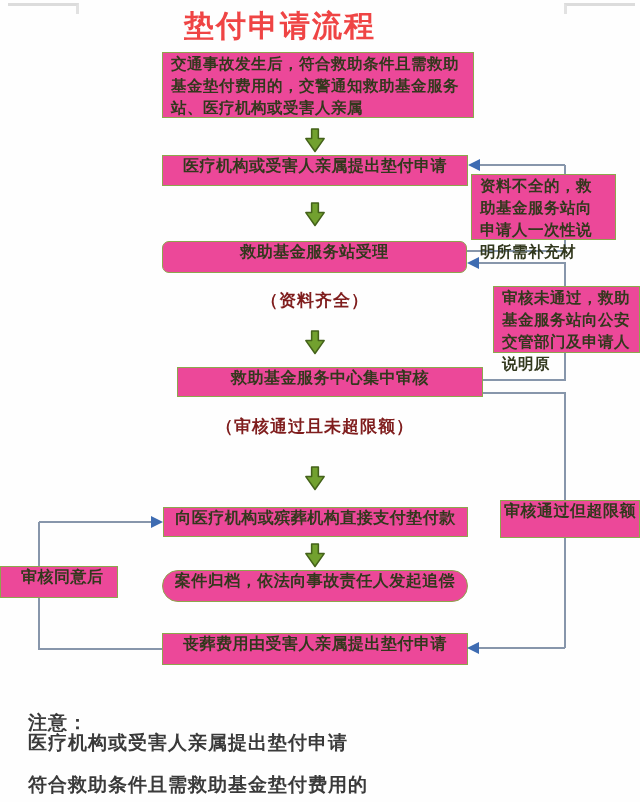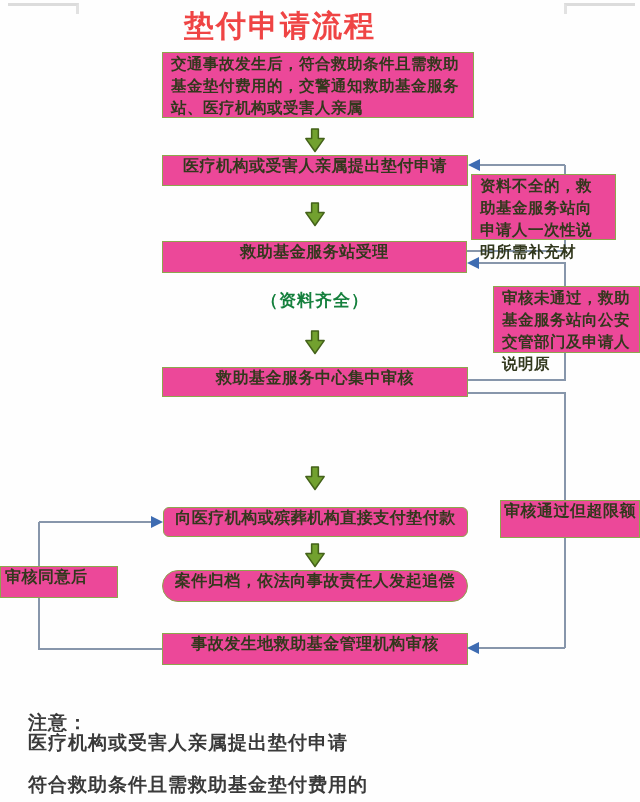--- a/index.html
+++ b/index.html
@@ -7,21 +7,21 @@
   .stage{position:relative;width:640px;height:802px;background:#fefefe;overflow:hidden;}
 
   
   .gbox{position:absolute;box-sizing:border-box;background:#ec4899;border:1px solid #8da64d;
         color:#32381d;font-weight:bold;z-index:2;}
   .gbox.center{display:flex;align-items:flex-start;justify-content:center;font-size:16px;letter-spacing:.5px;}
   .gbox.para{font-size:15.5px;line-height:22px;padding:0 8px;letter-spacing:.5px;}
 
   
   .plabel{position:absolute;width:306px;left:162px;text-align:center;font-size:17px;
-          font-weight:600;color:#15803d;letter-spacing:1px;z-index:2;}
+          font-weight:600;color:#7f1d1d;letter-spacing:1px;z-index:2;}
 
   
   .garrow{position:absolute;left:303px;width:24px;height:25px;z-index:2;}
 
   
   .cline{position:absolute;background:#8796ab;z-index:1;}
 
   
   .ah{position:absolute;width:0;height:0;z-index:3;}
   .ah.left {border-top:6px solid transparent;border-bottom:6px solid transparent;border-right:12px solid #3e6cb2;}
@@ -48,56 +48,57 @@
   <div class="title">垫付申请流程</div>
 
   <div class="gbox para" style="left:162px;top:52px;width:312px;height:66px;padding-top:0;">
     <span>交通事故发生后，符合救助条件且需救助基金垫付费用的，交警通知救助基金服务站、医疗机构或受害人亲属</span>
   </div>
 
   <div class="gbox center" style="left:162px;top:155px;width:306px;height:31px;">
     <span>医疗机构或受害人亲属提出垫付申请</span>
   </div>
 
-  <div class="gbox center" style="left:162px;top:241px;width:305px;height:32px;">
+  <div class="gbox center" style="left:162px;top:241px;width:305px;height:32px;border-radius:7px;">
     <span>救助基金服务站受理</span>
   </div>
 
   <div class="plabel" style="top:289px;">（资料齐全）</div>
 
-  <div class="gbox center" style="left:162px;top:367px;width:306px;height:30px;">
+  <div class="gbox center" style="left:177px;top:367px;width:306px;height:30px;">
     <span>救助基金服务中心集中审核</span>
   </div>
 
+  <div class="plabel" style="top:415px;">（审核通过且未超限额）</div>
 
-  <div class="gbox center" style="left:163px;top:507px;width:305px;height:30px;border-radius:6px;">
+  <div class="gbox center" style="left:163px;top:507px;width:305px;height:30px;">
     <span>向医疗机构或殡葬机构直接支付垫付款</span>
   </div>
 
   <div class="gbox center" style="left:162px;top:570px;width:306px;height:32px;border-radius:16px;">
     <span>案件归档，依法向事故责任人发起追偿</span>
   </div>
 
   <div class="gbox center" style="left:162px;top:633px;width:306px;height:32px;">
-    <span>事故发生地救助基金管理机构审核</span>
+    <span>丧葬费用由受害人亲属提出垫付申请</span>
   </div>
 
   <div class="gbox para" style="left:471px;top:174px;width:145px;height:66px;">
     <span>资料不全的，救助基金服务站向申请人一次性说明所需补充材</span>
   </div>
 
   <div class="gbox center" style="left:500px;top:500px;width:140px;height:38px;font-size:16px;">
     <span>审核通过但超限额</span>
   </div>
 
   <div class="gbox para" style="left:493px;top:286px;width:147px;height:67px;">
     <span>审核未通过，救助基金服务站向公安交管部门及申请人说明原</span>
   </div>
 
-  <div class="gbox center" style="left:0px;top:566px;width:118px;height:32px;justify-content:flex-start;padding-left:4px;">
+  <div class="gbox center" style="left:0px;top:566px;width:118px;height:32px;justify-content:flex-start;padding-left:20px;">
     <span>审核同意后</span>
   </div>
 
   <svg class="garrow" style="top:128px;" viewBox="0 0 24 26">
     <path d="M8.5 1 L15.5 1 L15.5 11 L21.5 11 L12 24.5 L2.5 11 L8.5 11 Z" fill="#72a12f" stroke="#44621a" stroke-width="1.6" stroke-linejoin="round"></path>
   </svg>
   <svg class="garrow" style="top:202px;" viewBox="0 0 24 26">
     <path d="M8.5 1 L15.5 1 L15.5 11 L21.5 11 L12 24.5 L2.5 11 L8.5 11 Z" fill="#72a12f" stroke="#44621a" stroke-width="1.6" stroke-linejoin="round"></path>
   </svg>
   <svg class="garrow" style="top:330px;" viewBox="0 0 24 26">

